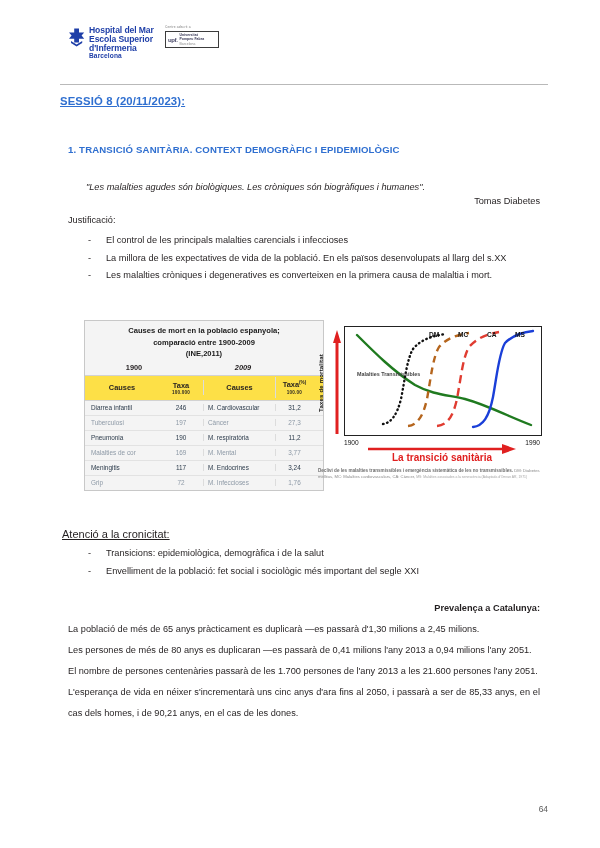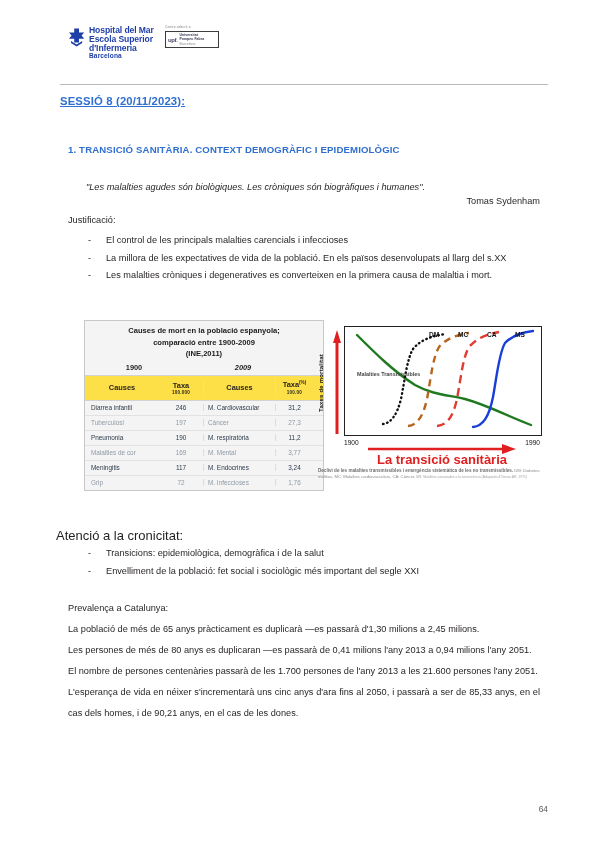--- a/index.html
+++ b/index.html
@@ -318,21 +318,21 @@
     color: #111;
   }
   .xaxis-year.left { left: 0; }
   .xaxis-year.right { right: 0; }
   .trans-label {
     position: absolute;
     left: 26px;
     top: 130px;
     width: 196px;
     text-align: center;
-    font-size: 13px;
+    font-size: 10px;
     font-weight: bold;
     color: #e02020;
   }
   .chart-caption {
     position: absolute;
     left: 0;
     top: 146px;
     width: 234px;
     font-size: 4.2px;
     line-height: 5.6px;
@@ -349,42 +349,43 @@
     font-size: 5.4px;
     font-weight: bold;
     color: #444;
     line-height: 6.4px;
   }
 
   
   .lower-lead {
     position: absolute;
     top: 528px;
-    left: 56px;
-    font-size: 13px;
+    left: 62px;
+    font-size: 11px;
+    text-decoration: underline;
   }
   .bullets-b {
     position: absolute;
     top: 545px;
     left: 68px;
     right: 60px;
   }
   .prev-block {
     position: absolute;
     top: 598px;
     left: 68px;
     right: 60px;
     font-size: 9.2px;
     line-height: 21px;
   }
   .prev-block p {
     margin: 0;
     text-align: justify;
   }
-  .prev-block p.nojust { text-align: left; }
+  .prev-block p.nojust { text-align: right; font-weight: bold; }
 
   .page-number {
     position: absolute;
     bottom: 34px;
     right: 52px;
     font-size: 8.4px;
     color: #5a5a5a;
   }
 </style>
 </head>
@@ -423,21 +424,21 @@
   </div>
   <div class="header-rule"></div>
 
   <div class="doc-title">
     <div>SESSIÓ 8 (20/11/2023):</div>
   </div>
 
   <div class="section-title">1. TRANSICIÓ SANITÀRIA. CONTEXT DEMOGRÀFIC I EPIDEMIOLÒGIC</div>
 
   <div class="quote">"Les malalties agudes són biològiques. Les cròniques són biogràfiques i humanes".</div>
-  <div class="quote-author">Tomas Sydenham</div>
+  <div class="quote-author">Tomas Diabetes</div>
   <div class="lead-justificacio">Justificació:</div>
 
   <div class="bullets-a">
     <div class="bullet">
       <span class="dash">-</span>
       <span class="btext">El control de les principals malalties carencials i infeccioses</span>
     </div>
     <div class="bullet">
       <span class="dash">-</span>
       <span class="btext">La millora de les expectatives de vida de la població. En els països desenvolupats al llarg del s.XX</span>

